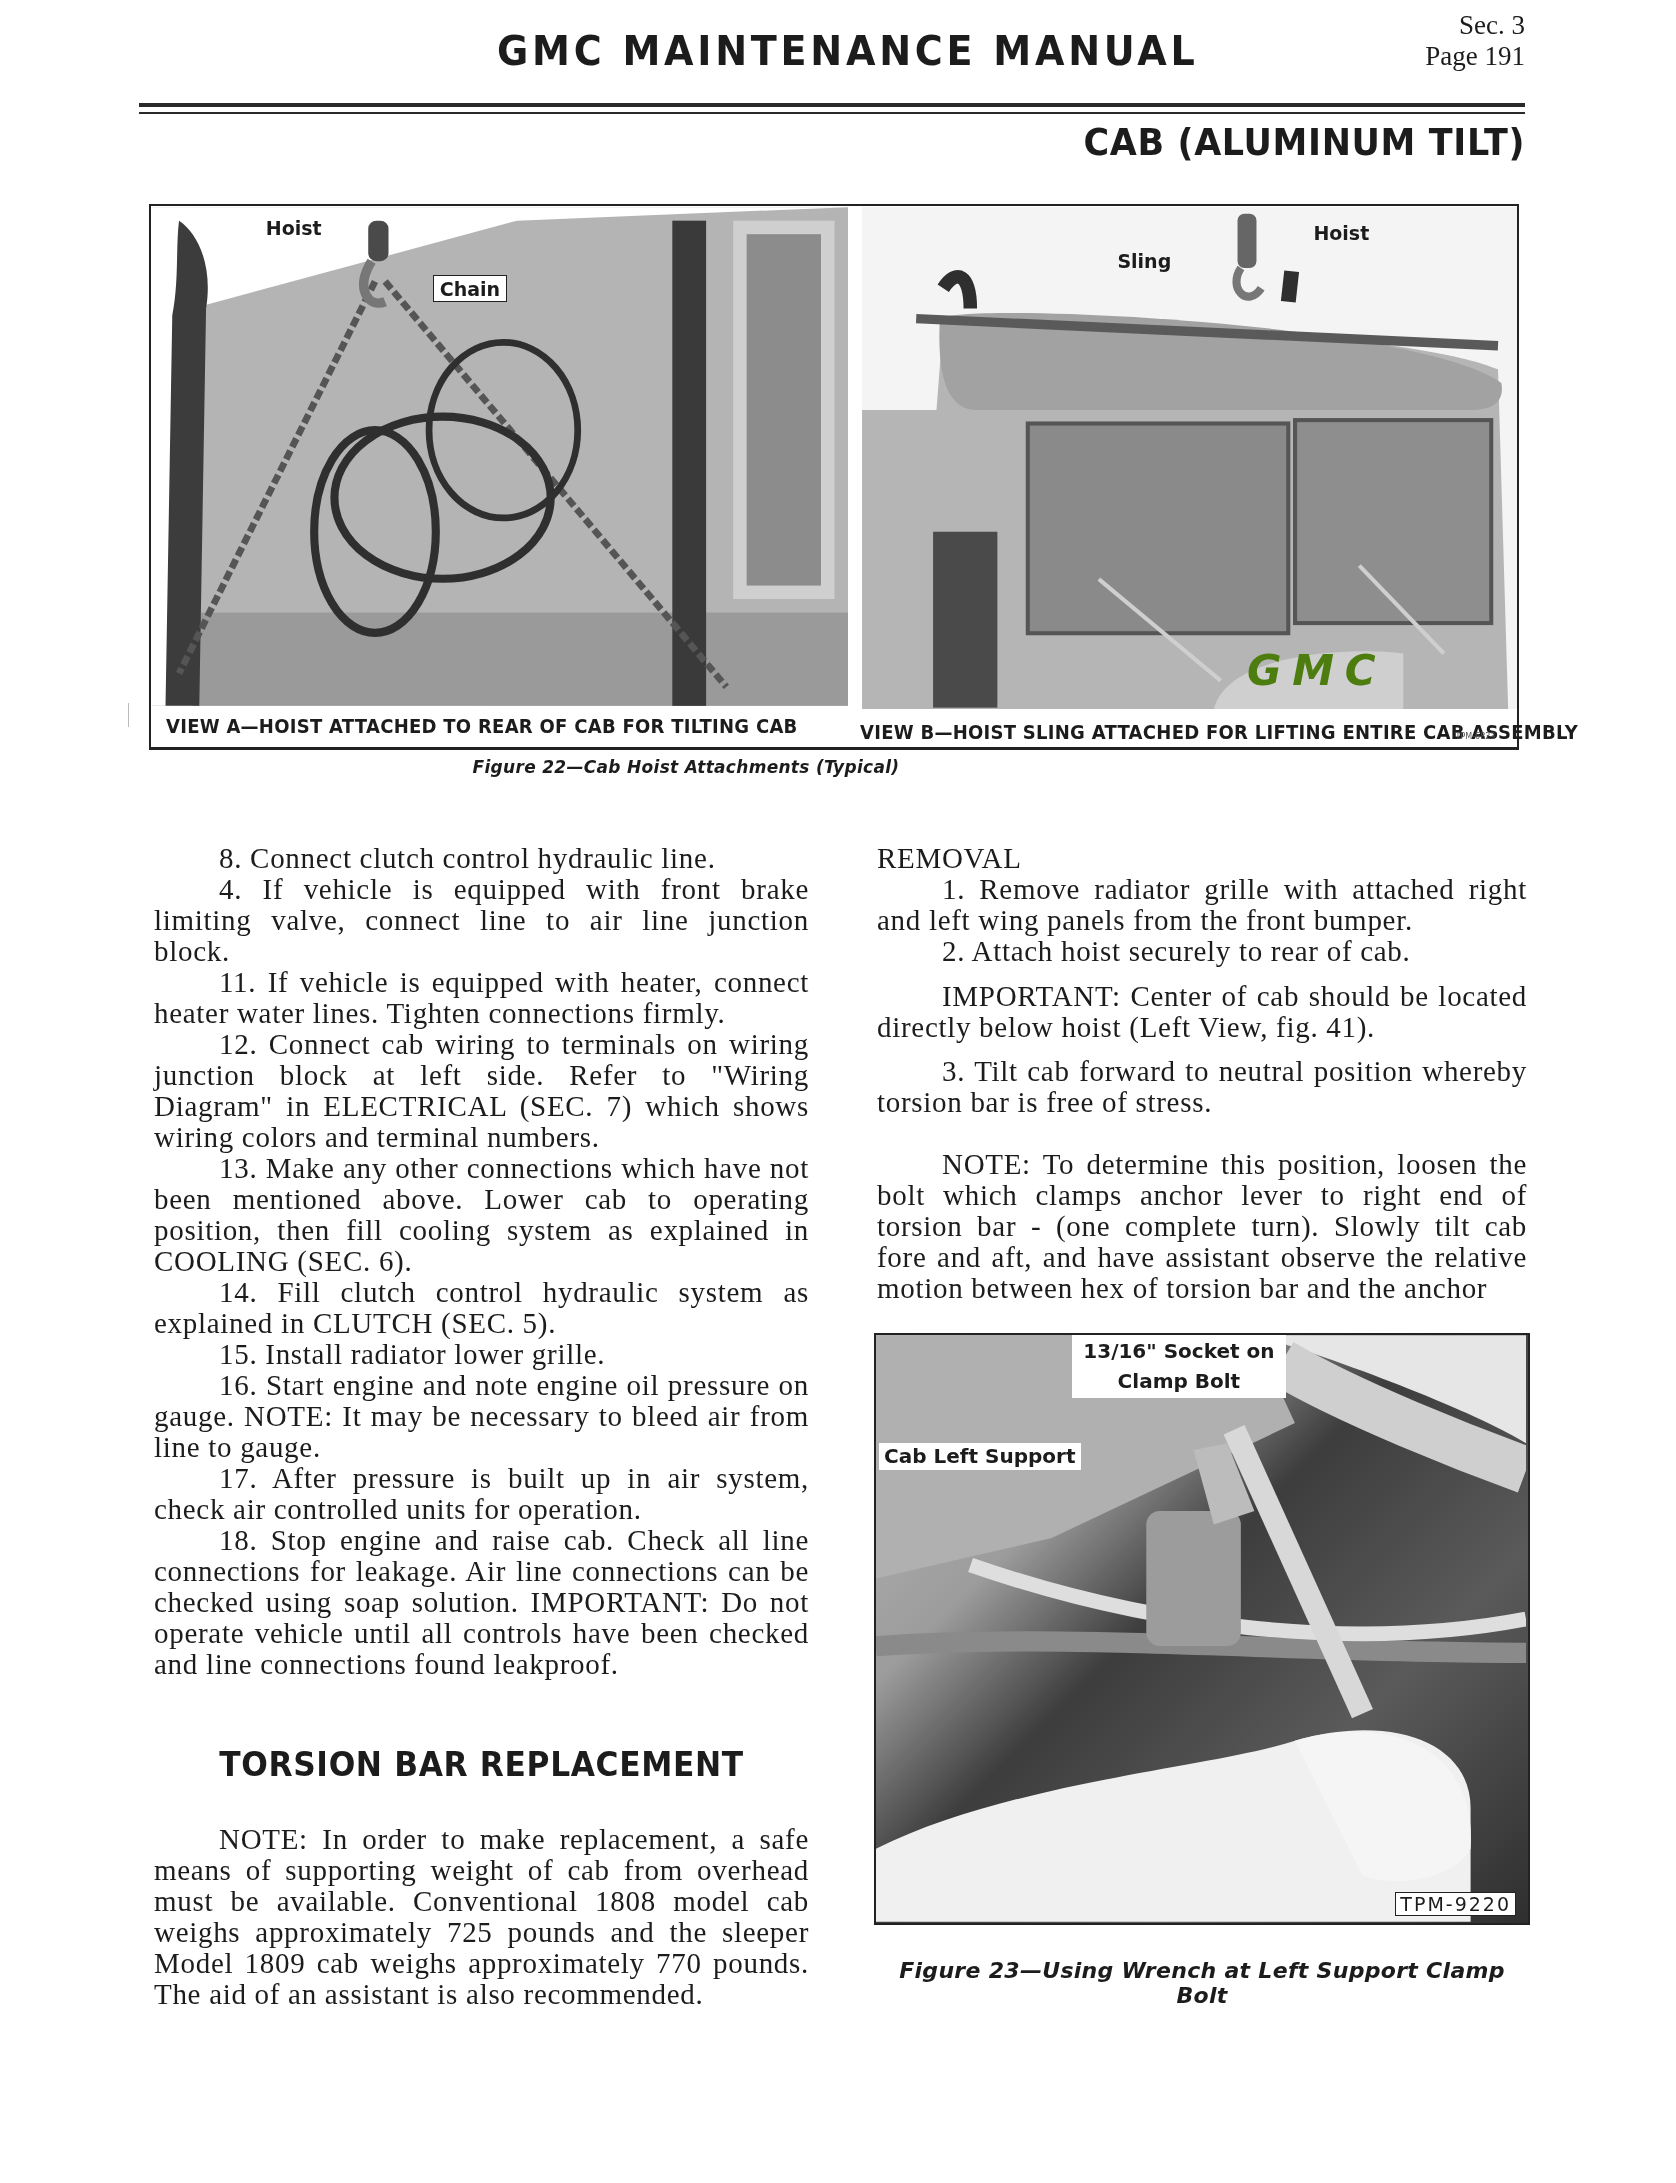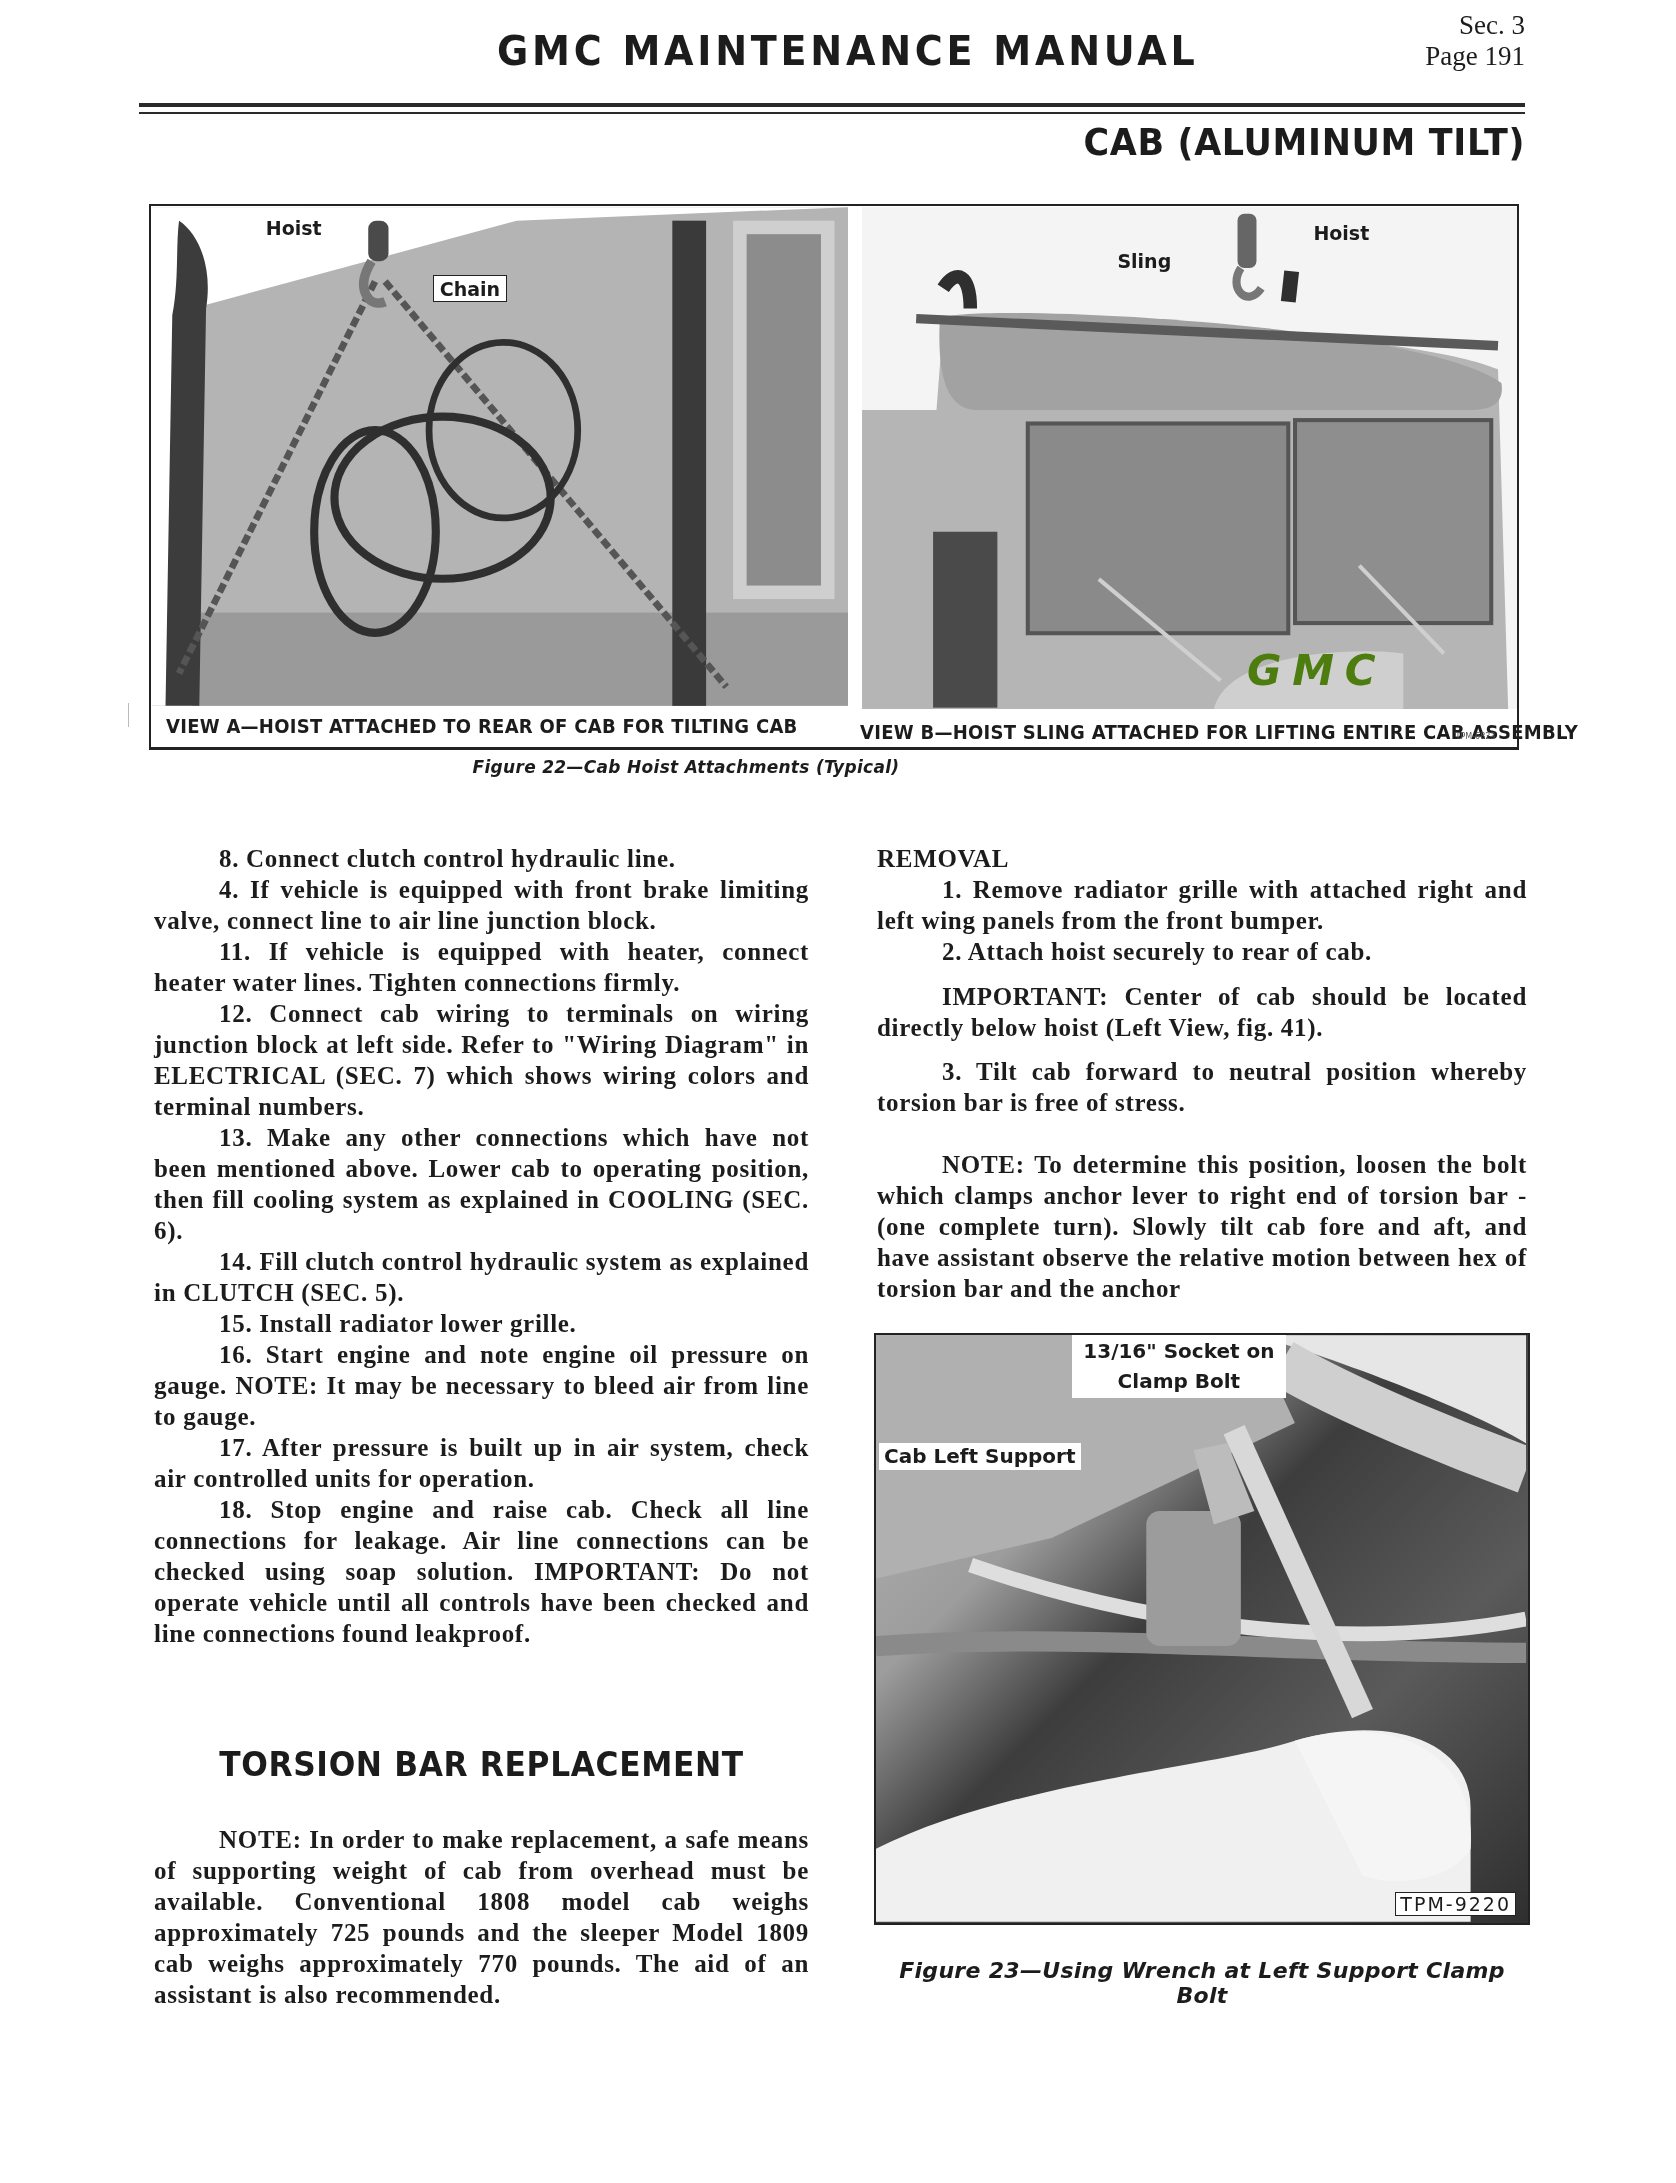--- a/index.html
+++ b/index.html
@@ -23,21 +23,21 @@
   #photoB { left:711px; top:1.4px; width:655px; height:502px; background:#f4f4f4; }
   .view-label { position:absolute; font-size:20px; font-weight:bold; white-space:nowrap; letter-spacing:0.3px; transform:scaleX(0.9); transform-origin:left; }
   #viewA-label { left:15px; top:508px; }
   #viewB-label { left:709px; top:514px; }
   #tpm9217 { position:absolute; right:21.6px; top:546px; font-size:8px; color:#555; transform:translateY(-20px); }
   .callout { position:absolute; font-size:19px; font-weight:bold; background:#fff; padding:1.4px 5.4px; white-space:nowrap; }
 
   #fig22-caption { left:0; width:1372px; top:757px; text-align:center; font-size:17px; font-style:italic; font-weight:bold; letter-spacing:0.3px; }
 
   
-  .col { position:absolute; font-size:25px; line-height:31px; text-align:justify; letter-spacing:0.7px;font-weight:bold; }
+  .col { position:absolute; font-size:29px; line-height:31px; text-align:justify; letter-spacing:0.7px; }
   #col-left { left:154px; top:843px; width:655px; }
   #col-right { left:877px; top:843px; width:650px; }
   .para { margin:0; text-indent:65px; }
   .para.gap { margin-top:13.5px; }
   .para.gap2 { margin-top:31px; }
   .para.noindent { text-indent:0; }
   #torsion-heading { left:154px; top:1744px; width:655px; text-align:center; font-size:34px; font-weight:bold; letter-spacing:0.7px; transform:scaleX(0.92); }
   #torsion-note { left:154px; top:1824px; width:655px; }
 
   

